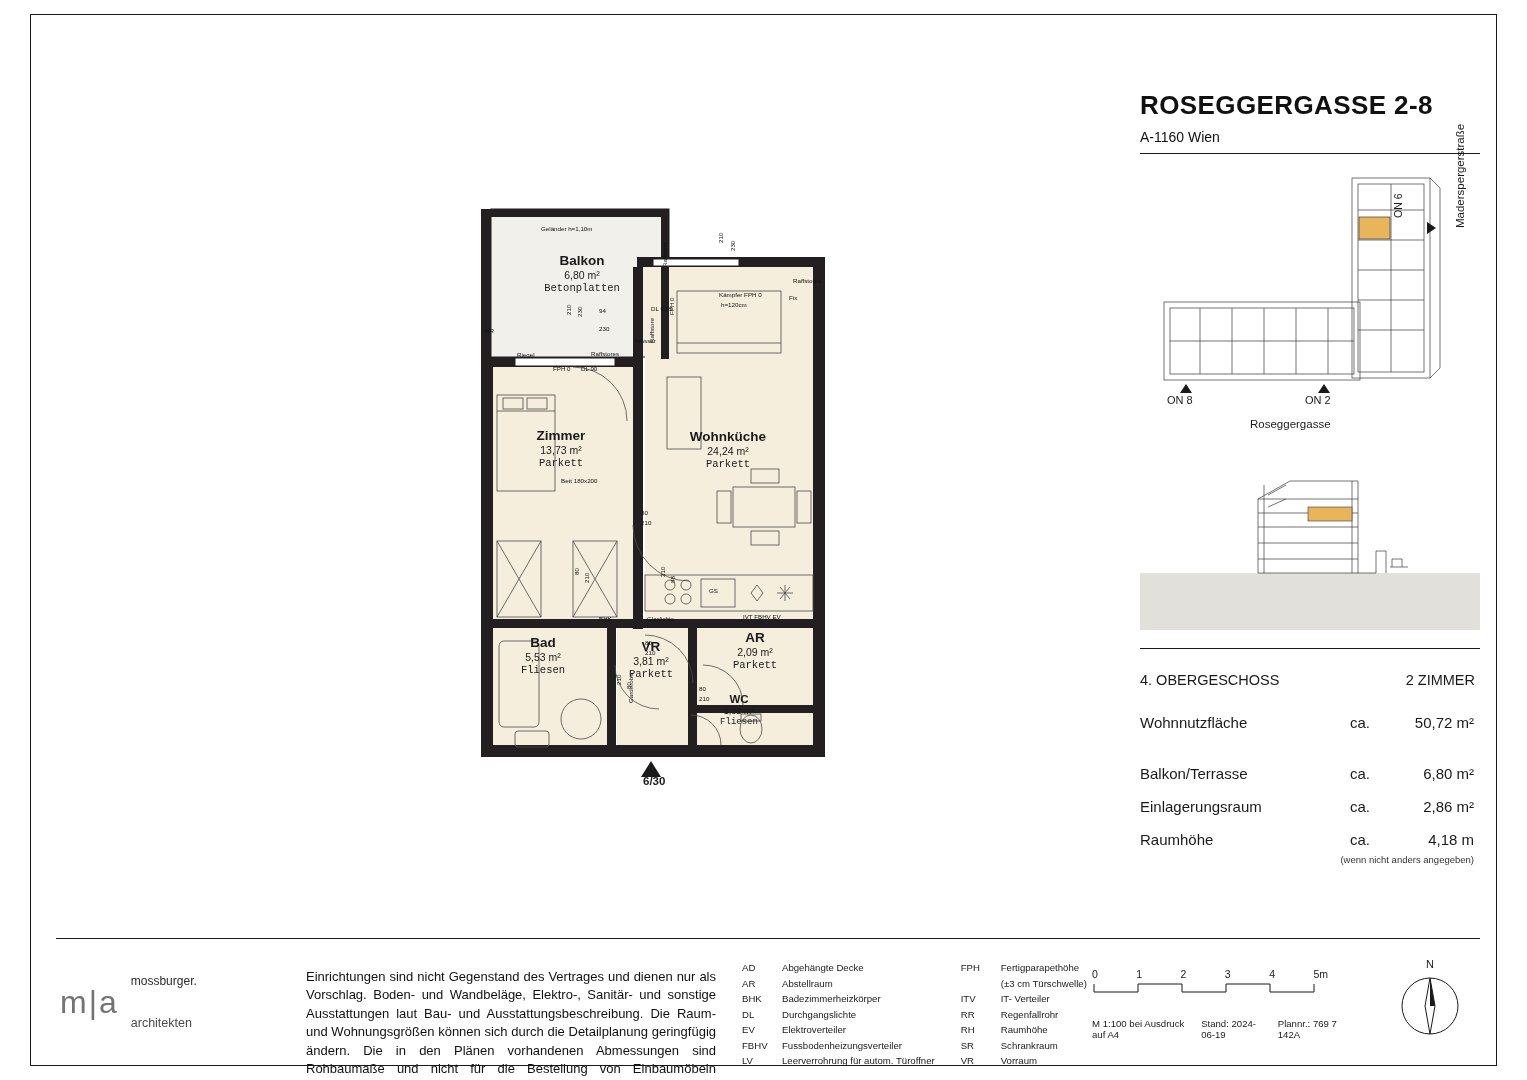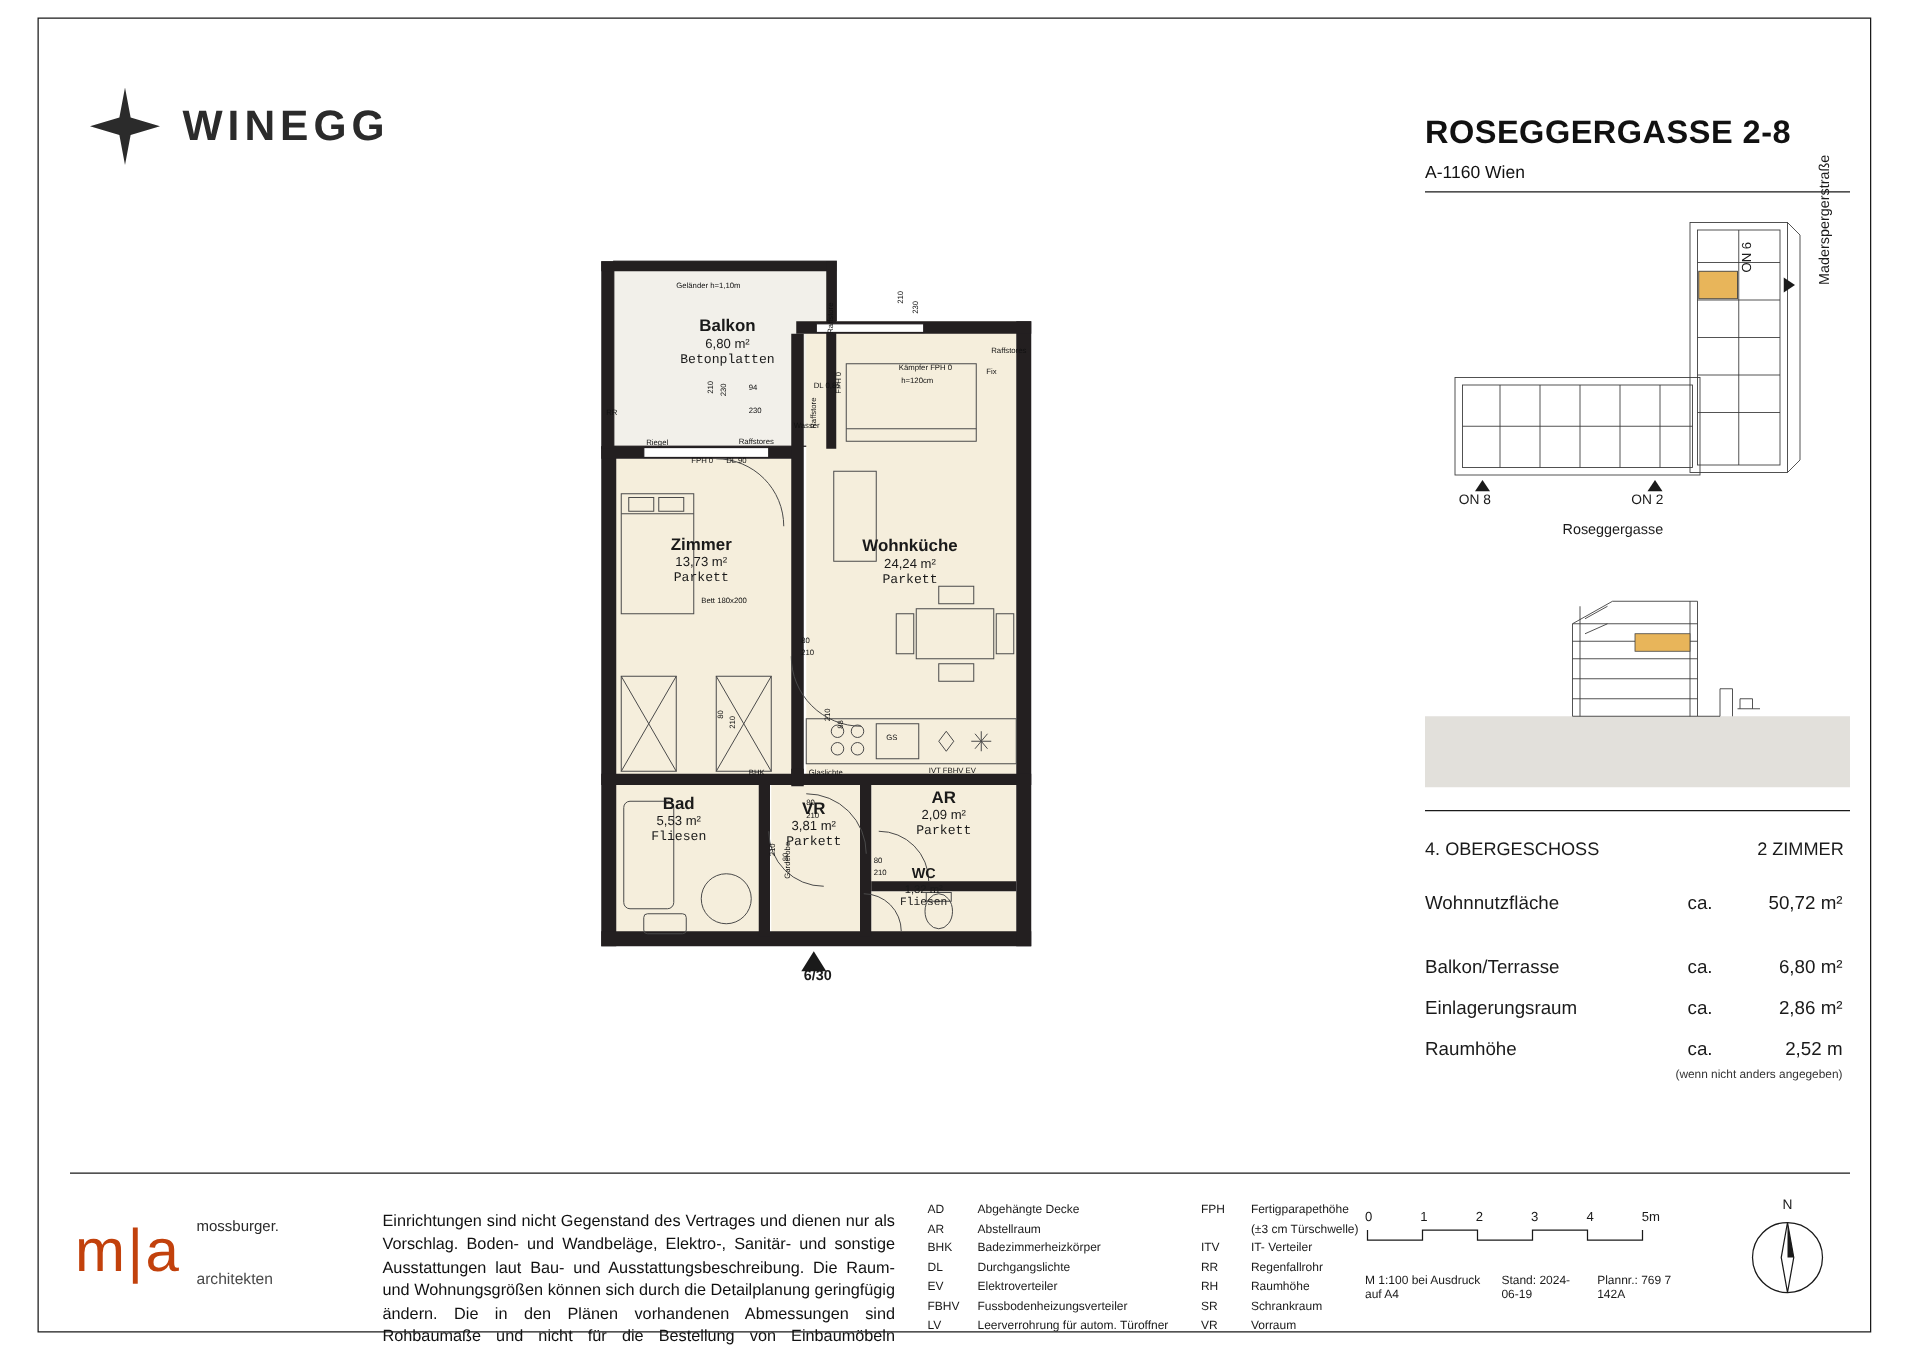--- a/index.html
+++ b/index.html
@@ -130,22 +130,22 @@
     border-bottom: 1px solid #1a1a1a;
   }
   .ma-logo {
     position: absolute;
     left: 60px; top: 975px;
     display: flex;
     align-items: center;
     gap: 12px;
   }
   .ma-mark {
-    font-size: 48px;
-    color: #c2410c;
+    font-size: 32px;
+    color: #737373;
     letter-spacing: 2px;
     line-height: 1;
   }
   .ma-name { font-size: 12px; color: #2b2b2b; line-height: 1.05; }
   .ma-sub { font-size: 12.5px; color: #4a4a4a; margin-top: 28px; }
 
   .disclaimer {
     position: absolute;
     left: 292px; top: 968px;
     width: 410px;
@@ -221,26 +221,20 @@
     font-size: 11.5px;
     font-weight: bold;
   }
 </style>
 </head>
 <body>
 
 <div id="page">
   <div class="border-frame"></div>
 
-  <div class="logo-block">
-    <svg class="logo-star" viewBox="0 0 56 62">
-      <path d="M28 0 L32.5 24 L56 31 L32.5 38 L28 62 L23.5 38 L0 31 L23.5 24 Z" fill="#2b2b2b"></path>
-    </svg>
-    <div class="logo-text">WINEGG</div>
-  </div>
 
   <div class="title-block">
     <div class="project-title">ROSEGGERGASSE 2-8</div>
     <div class="project-addr">A-1160 Wien</div>
     <div class="title-rule"></div>
   </div>
 
   <div class="keyplan">
     <svg width="340" height="270" viewBox="0 0 340 270">
       <g stroke="#3a3a3a" stroke-width="0.7" fill="none">
@@ -306,21 +300,21 @@
         <span class="vl">6,80 m²</span>
       </div>
       <div class="area-row">
         <span class="nm">Einlagerungsraum</span>
         <span class="ca">ca.</span>
         <span class="vl">2,86 m²</span>
       </div>
       <div class="area-row">
         <span class="nm">Raumhöhe</span>
         <span class="ca">ca.</span>
-        <span class="vl">2,52 m</span>
+        <span class="vl">4,18 m</span>
       </div>
       <div class="area-note">(wenn nicht anders angegeben)</div>
     </div>
   </div>
 
   <div class="plan">
     <svg width="420" height="600" viewBox="0 0 420 600">
 
       <g>
 

